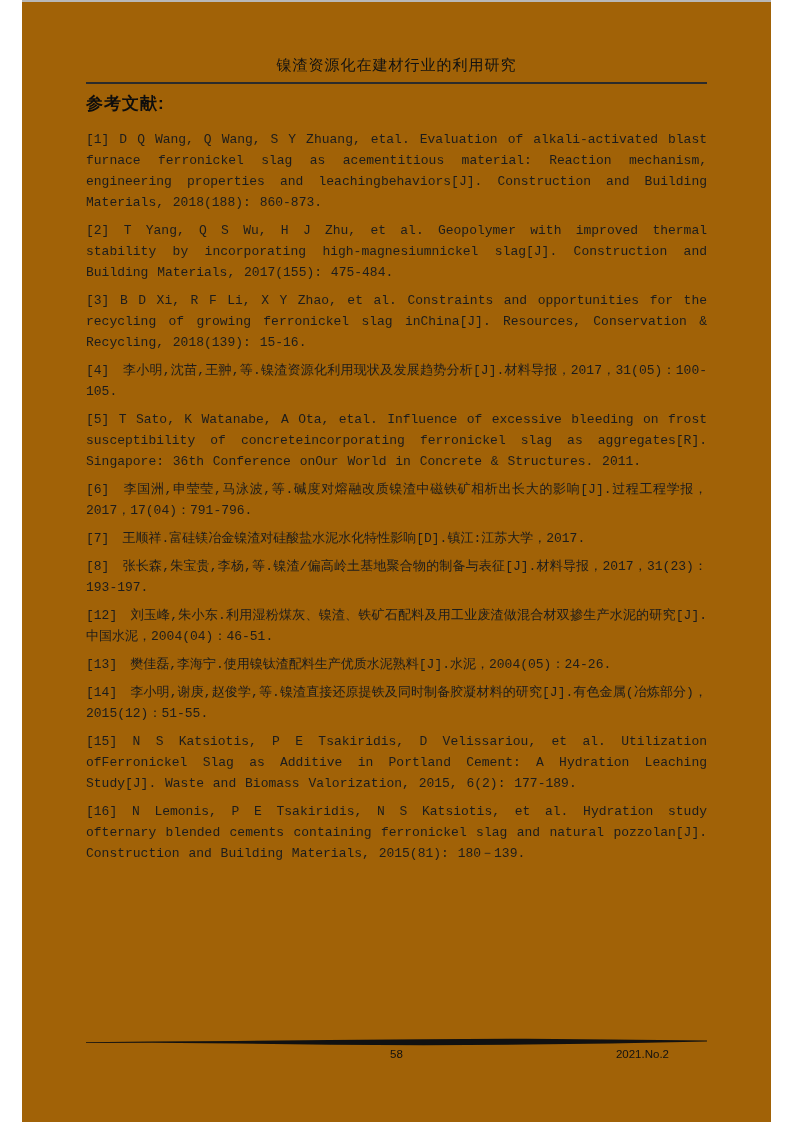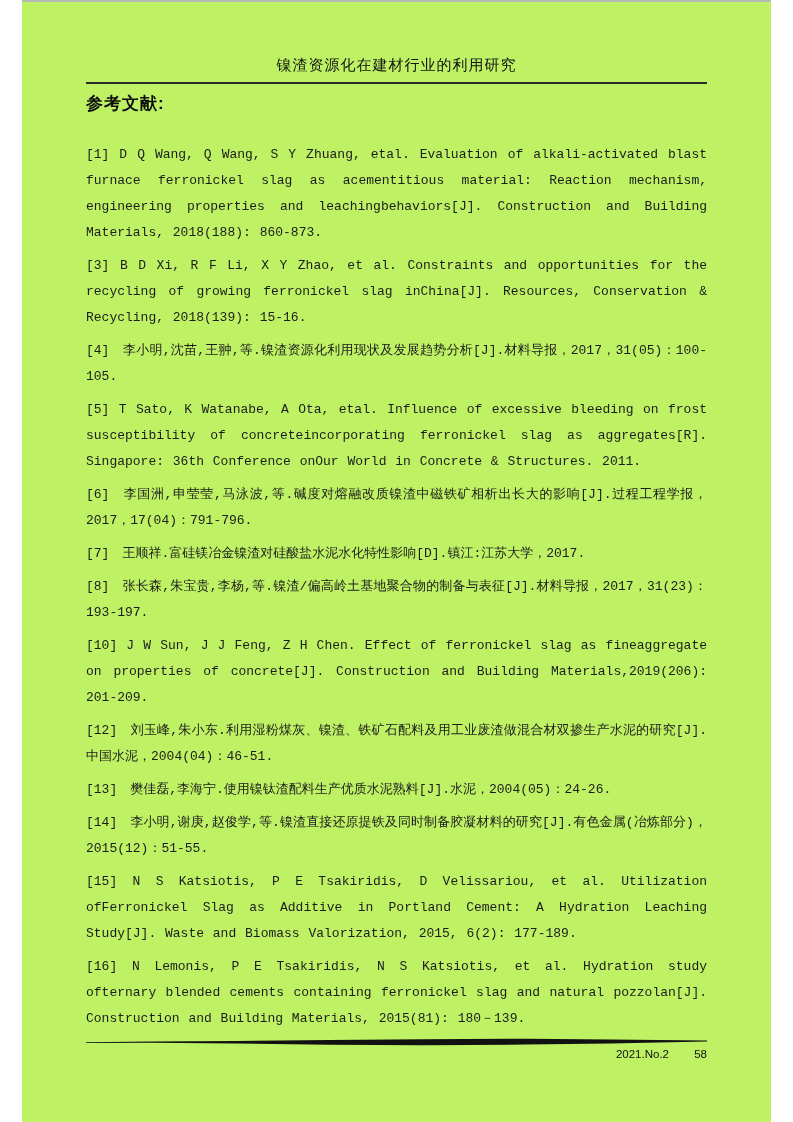--- a/index.html
+++ b/index.html
@@ -5,21 +5,21 @@
   html, body {
     margin: 0;
     padding: 0;
     background: #ffffff;
   }
   .page {
     position: relative;
     width: 749px;
     height: 1122px;
     margin: 0 auto;
-    background: #bef264;
+    background: #a16207;
     color: #1c1c1c;
     font-family: "Liberation Mono", "DejaVu Sans Mono", monospace;
     overflow: hidden;
   }
   .scan-artifact {
     position: absolute;
     top: 0;
     left: 0;
     right: 0;
     height: 2px;
@@ -44,27 +44,27 @@
     position: absolute;
     top: 92px;
     left: 64px;
     right: 64px;
   }
   .section-heading {
     font-family: "Liberation Sans", "DejaVu Sans", sans-serif;
     font-size: 17px;
     font-weight: bold;
     letter-spacing: 1px;
-    margin: 0 0 27px 0;
+    margin: 0 0 14px 0;
     color: #0d0d0d;
   }
   .references .ref {
     margin: 0 0 7px 0;
     font-size: 13px;
-    line-height: 26px;
+    line-height: 21px;
     text-align: justify;
     text-justify: inter-word;
     word-spacing: 1px;
     color: #1c1c1c;
   }
   .footer-rule {
     position: absolute;
     left: 64px;
     right: 64px;
     top: 1038px;
@@ -80,21 +80,21 @@
     top: 1048px;
     left: 64px;
     right: 64px;
     height: 16px;
     font-family: "Liberation Sans", "DejaVu Sans", sans-serif;
     font-size: 11.5px;
     color: #111111;
   }
   .footer-row .page-num {
     display: block;
-    text-align: right;
+    text-align: center;
   }
   .footer-row .issue {
     position: absolute;
     right: 38px;
     top: 0;
   }
 </style>
 </head>
 <body>
 
@@ -104,27 +104,27 @@
 
   <header class="running-header">
     <div class="title">镍渣资源化在建材行业的利用研究</div>
   </header>
 
   <main class="main">
     <h2 class="section-heading">参考文献:</h2>
 
     <div class="references">
       <p class="ref">[1] D Q Wang, Q Wang, S Y Zhuang, etal. Evaluation of alkali-activated blast furnace ferronickel slag as acementitious material: Reaction mechanism, engineering properties and leachingbehaviors[J]. Construction and Building Materials, 2018(188): 860-873.</p>
+      <p class="ref">[2] T Yang, Q S Wu, H J Zhu, et al. Geopolymer with improved thermal stability by incorporating high-magnesiumnickel slag[J]. Construction and Building Materials, 2017(155): 475-484.</p>
       <p class="ref">[3] B D Xi, R F Li, X Y Zhao, et al. Constraints and opportunities for the recycling of growing ferronickel slag inChina[J]. Resources, Conservation &amp; Recycling, 2018(139): 15-16.</p>
       <p class="ref">[4]　李小明,沈苗,王翀,等.镍渣资源化利用现状及发展趋势分析[J].材料导报，2017，31(05)：100-105.</p>
       <p class="ref">[5] T Sato, K Watanabe, A Ota, etal. Influence of excessive bleeding on frost susceptibility of concreteincorporating ferronickel slag as aggregates[R]. Singapore: 36th Conference onOur World in Concrete &amp; Structures. 2011.</p>
       <p class="ref">[6]　李国洲,申莹莹,马泳波,等.碱度对熔融改质镍渣中磁铁矿相析出长大的影响[J].过程工程学报，2017，17(04)：791-796.</p>
       <p class="ref">[7]　王顺祥.富硅镁冶金镍渣对硅酸盐水泥水化特性影响[D].镇江:江苏大学，2017.</p>
       <p class="ref">[8]　张长森,朱宝贵,李杨,等.镍渣/偏高岭土基地聚合物的制备与表征[J].材料导报，2017，31(23)：193-197.</p>
-      <p class="ref">[10] J W Sun, J J Feng, Z H Chen. Effect of ferronickel slag as fineaggregate on properties of concrete[J]. Construction and Building Materials,2019(206): 201-209.</p>
       <p class="ref">[12]　刘玉峰,朱小东.利用湿粉煤灰、镍渣、铁矿石配料及用工业废渣做混合材双掺生产水泥的研究[J].中国水泥，2004(04)：46-51.</p>
       <p class="ref">[13]　樊佳磊,李海宁.使用镍钛渣配料生产优质水泥熟料[J].水泥，2004(05)：24-26.</p>
       <p class="ref">[14]　李小明,谢庚,赵俊学,等.镍渣直接还原提铁及同时制备胶凝材料的研究[J].有色金属(冶炼部分)，2015(12)：51-55.</p>
       <p class="ref">[15] N S Katsiotis, P E Tsakiridis, D Velissariou, et al. Utilization ofFerronickel Slag as Additive in Portland Cement: A Hydration Leaching Study[J]. Waste and Biomass Valorization, 2015, 6(2): 177-189.</p>
       <p class="ref">[16] N Lemonis, P E Tsakiridis, N S Katsiotis, et al. Hydration study ofternary blended cements containing ferronickel slag and natural pozzolan[J]. Construction and Building Materials, 2015(81): 180－139.</p>
     </div>
   </main>
 
   <div class="footer-rule">
     <svg viewBox="0 0 663 8" preserveAspectRatio="none" aria-hidden="true">

